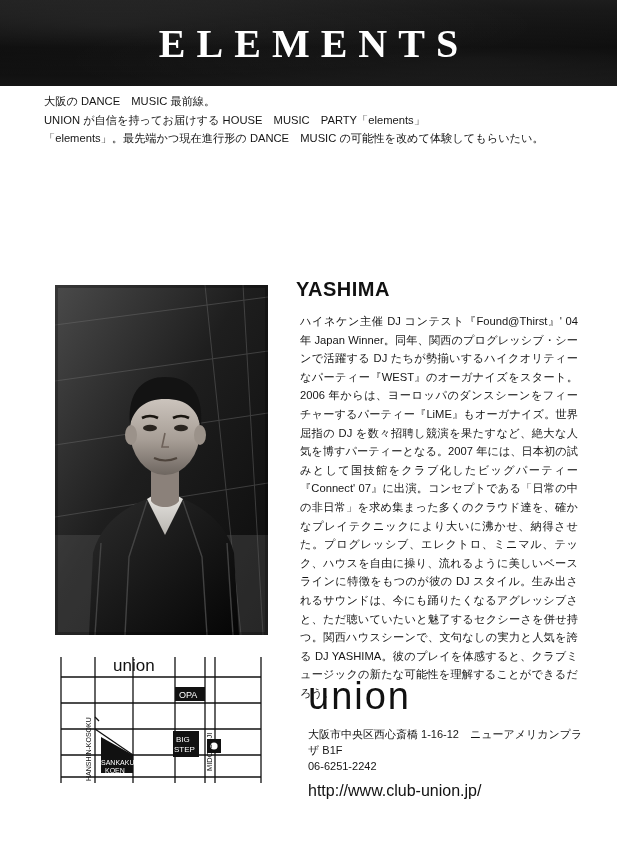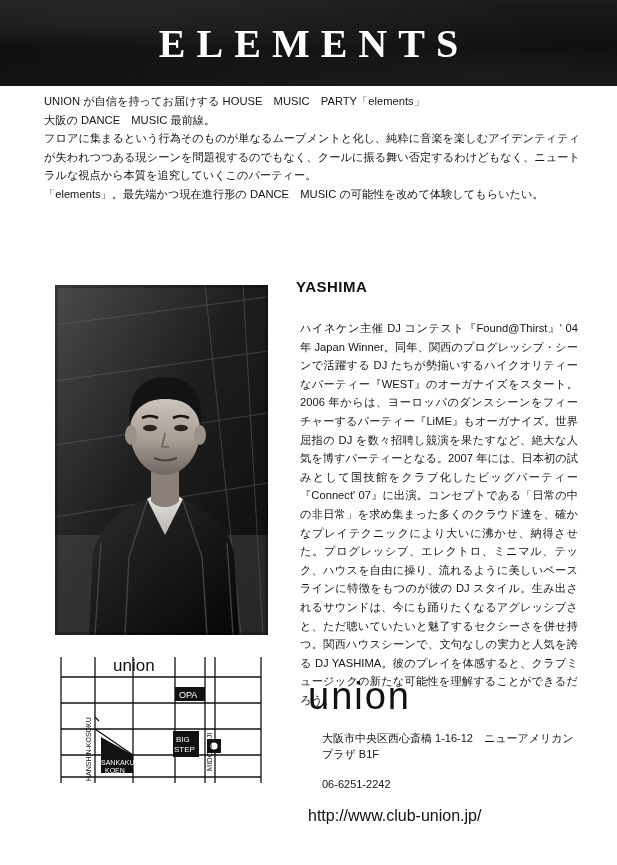--- a/index.html
+++ b/index.html
@@ -79,24 +79,24 @@
 
   .artist-block {
     position: absolute;
     left: 296px;
     top: 278px;
     width: 286px;
   }
   .artist-name {
     font-family: "Liberation Sans", sans-serif;
     font-weight: bold;
-    font-size: 15px;
+    font-size: 20px;
     letter-spacing: 0.5px;
     color: #111111;
-    margin: 0 0 24px 0;
+    margin: 0 0 11px 0;
   }
   .artist-bio {
     font-size: 11.2px;
     line-height: 18.6px;
     color: #151515;
     text-align: justify;
     margin: 4px;
   }
 
   
@@ -122,43 +122,42 @@
     font-weight: normal;
     letter-spacing: 2px;
     color: #111111;
     line-height: 40px;
     margin: 0 0 10px 0;
   }
   .footer-line {
     font-size: 11px;
     line-height: 16px;
     color: #151515;
-    margin: 14px;
+    margin: 0;
   }
   .footer-url {
     font-family: "Liberation Sans", sans-serif;
     font-weight: normal;
     font-size: 16px;
     color: #111111;
     letter-spacing: 0px;
     margin: 7px 0 0 0;
     line-height: 20px;
   }
 </style>
 </head>
 <body>
 
 <div class="header-band">
   <div class="title-elements">ELEMENTS</div>
 </div>
 
 <div class="intro">
+  <p>大阪の DANCE　MUSIC 最前線。</p>
   <p>UNION が自信を持ってお届けする HOUSE　MUSIC　PARTY「elements」</p>
-  <p>大阪の DANCE　MUSIC 最前線。</p>
-  <p>フロアに集まるという行為そのものが単なるムーブメントと化し、純粋に音楽を楽しむアイデンティティが失われつつある現シーンを問題視するのでもなく、クールに振る舞い否定するわけどもなく、ニュートラルな視点から本質を追究していくこのパーティー。</p>
   <p>「elements」。最先端かつ現在進行形の DANCE　MUSIC の可能性を改めて体験してもらいたい。</p>
 </div>
 
 <div class="artist-photo">
   <svg width="213" height="350" viewBox="0 0 213 350" xmlns="http://www.w3.org/2000/svg">
     <defs>
       <linearGradient id="bgGrad" x1="0" y1="0" x2="1" y2="1">
         <stop offset="0%" stop-color="#4a4a4a"></stop>
         <stop offset="45%" stop-color="#1e1e1e"></stop>
         <stop offset="100%" stop-color="#0b0b0b"></stop>

